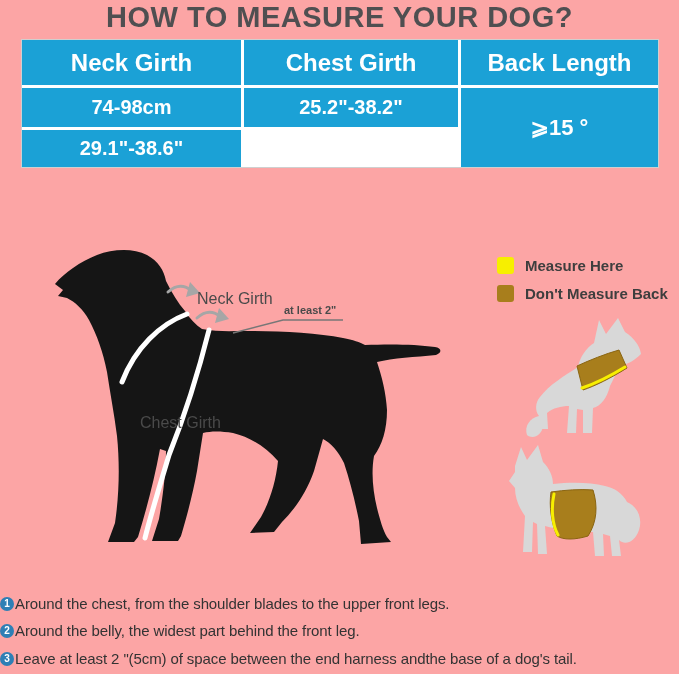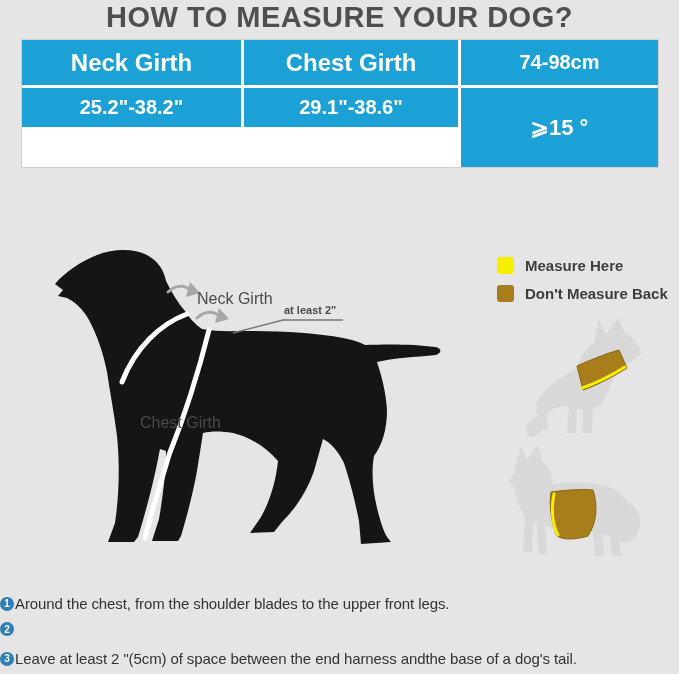--- a/index.html
+++ b/index.html
@@ -1,16 +1,16 @@
 <!DOCTYPE html>
 <html><head>
 <meta charset="utf-8">
 <style>
   html,body{margin:0;padding:0;background:#fff;}
-  #canvas{position:relative;width:679px;height:674px;background:#e5e5e5;overflow:hidden;
+  #canvas{position:relative;width:679px;height:674px;background:#fca5a5;overflow:hidden;
           font-family:"Liberation Sans",sans-serif;}
 
   
   .title{position:absolute;top:1px;left:0;width:679px;margin:0;text-align:center;
          font-size:29px;font-weight:bold;color:#4f4f51;letter-spacing:.5px;white-space:nowrap;}
 
   
   .size-table{position:absolute;left:22px;top:40px;display:grid;
               grid-template-columns:219px 214px 197px;grid-template-rows:45px 39px 37px;
               gap:3px;background:#ffffff;box-shadow:0 0 0 1px #cfcfcf;}
@@ -57,20 +57,21 @@
 </head>
 <body>
 
 <div id="canvas">
 
   <h1 class="title">HOW TO MEASURE YOUR DOG?</h1>
 
   <div class="size-table">
     <div class="cell th">Neck Girth</div>
     <div class="cell th">Chest Girth</div>
+    <div class="cell th">Back Length</div>
     <div class="cell data">74-98cm</div>
     <div class="cell back">⩾15 °</div>
     <div class="cell data">25.2"-38.2"</div>
     <div class="cell data">29.1"-38.6"</div>
   </div>
 
   <svg class="big-dog" width="450" height="330" viewBox="0 0 450 330">
     <path class="dog-black" d="
       M 30,44
       C 40,32 55,22 72,15
@@ -171,19 +172,20 @@
     <path class="band-gold" d="M 46,48 C 60,46 75,45 88,46 C 93,62 92,78 83,92 C 70,96 58,96 52,92 C 46,78 44,62 46,48 Z"></path>
     <path class="band-yellow" d="M 49,50 C 46,64 47,80 53,91"></path>
   </svg>
 
   <div class="note-row note-1">
     <span class="badge" style="background: rgb(46, 127, 181);">1</span>
     <span class="note-text">Around the chest, from the shoulder blades to the upper front legs.</span>
   </div>
   <div class="note-row note-2">
     <span class="badge" style="background: rgb(46, 127, 181);">2</span>
+    <span class="note-text">Around the belly, the widest part behind the front leg.</span>
   </div>
   <div class="note-row note-3">
     <span class="badge" style="background: rgb(46, 127, 181);">3</span>
     <span class="note-text">Leave at least 2 "(5cm) of space between the end harness andthe base of a dog's tail.</span>
   </div>
 
 </div>
 
 </body></html>

